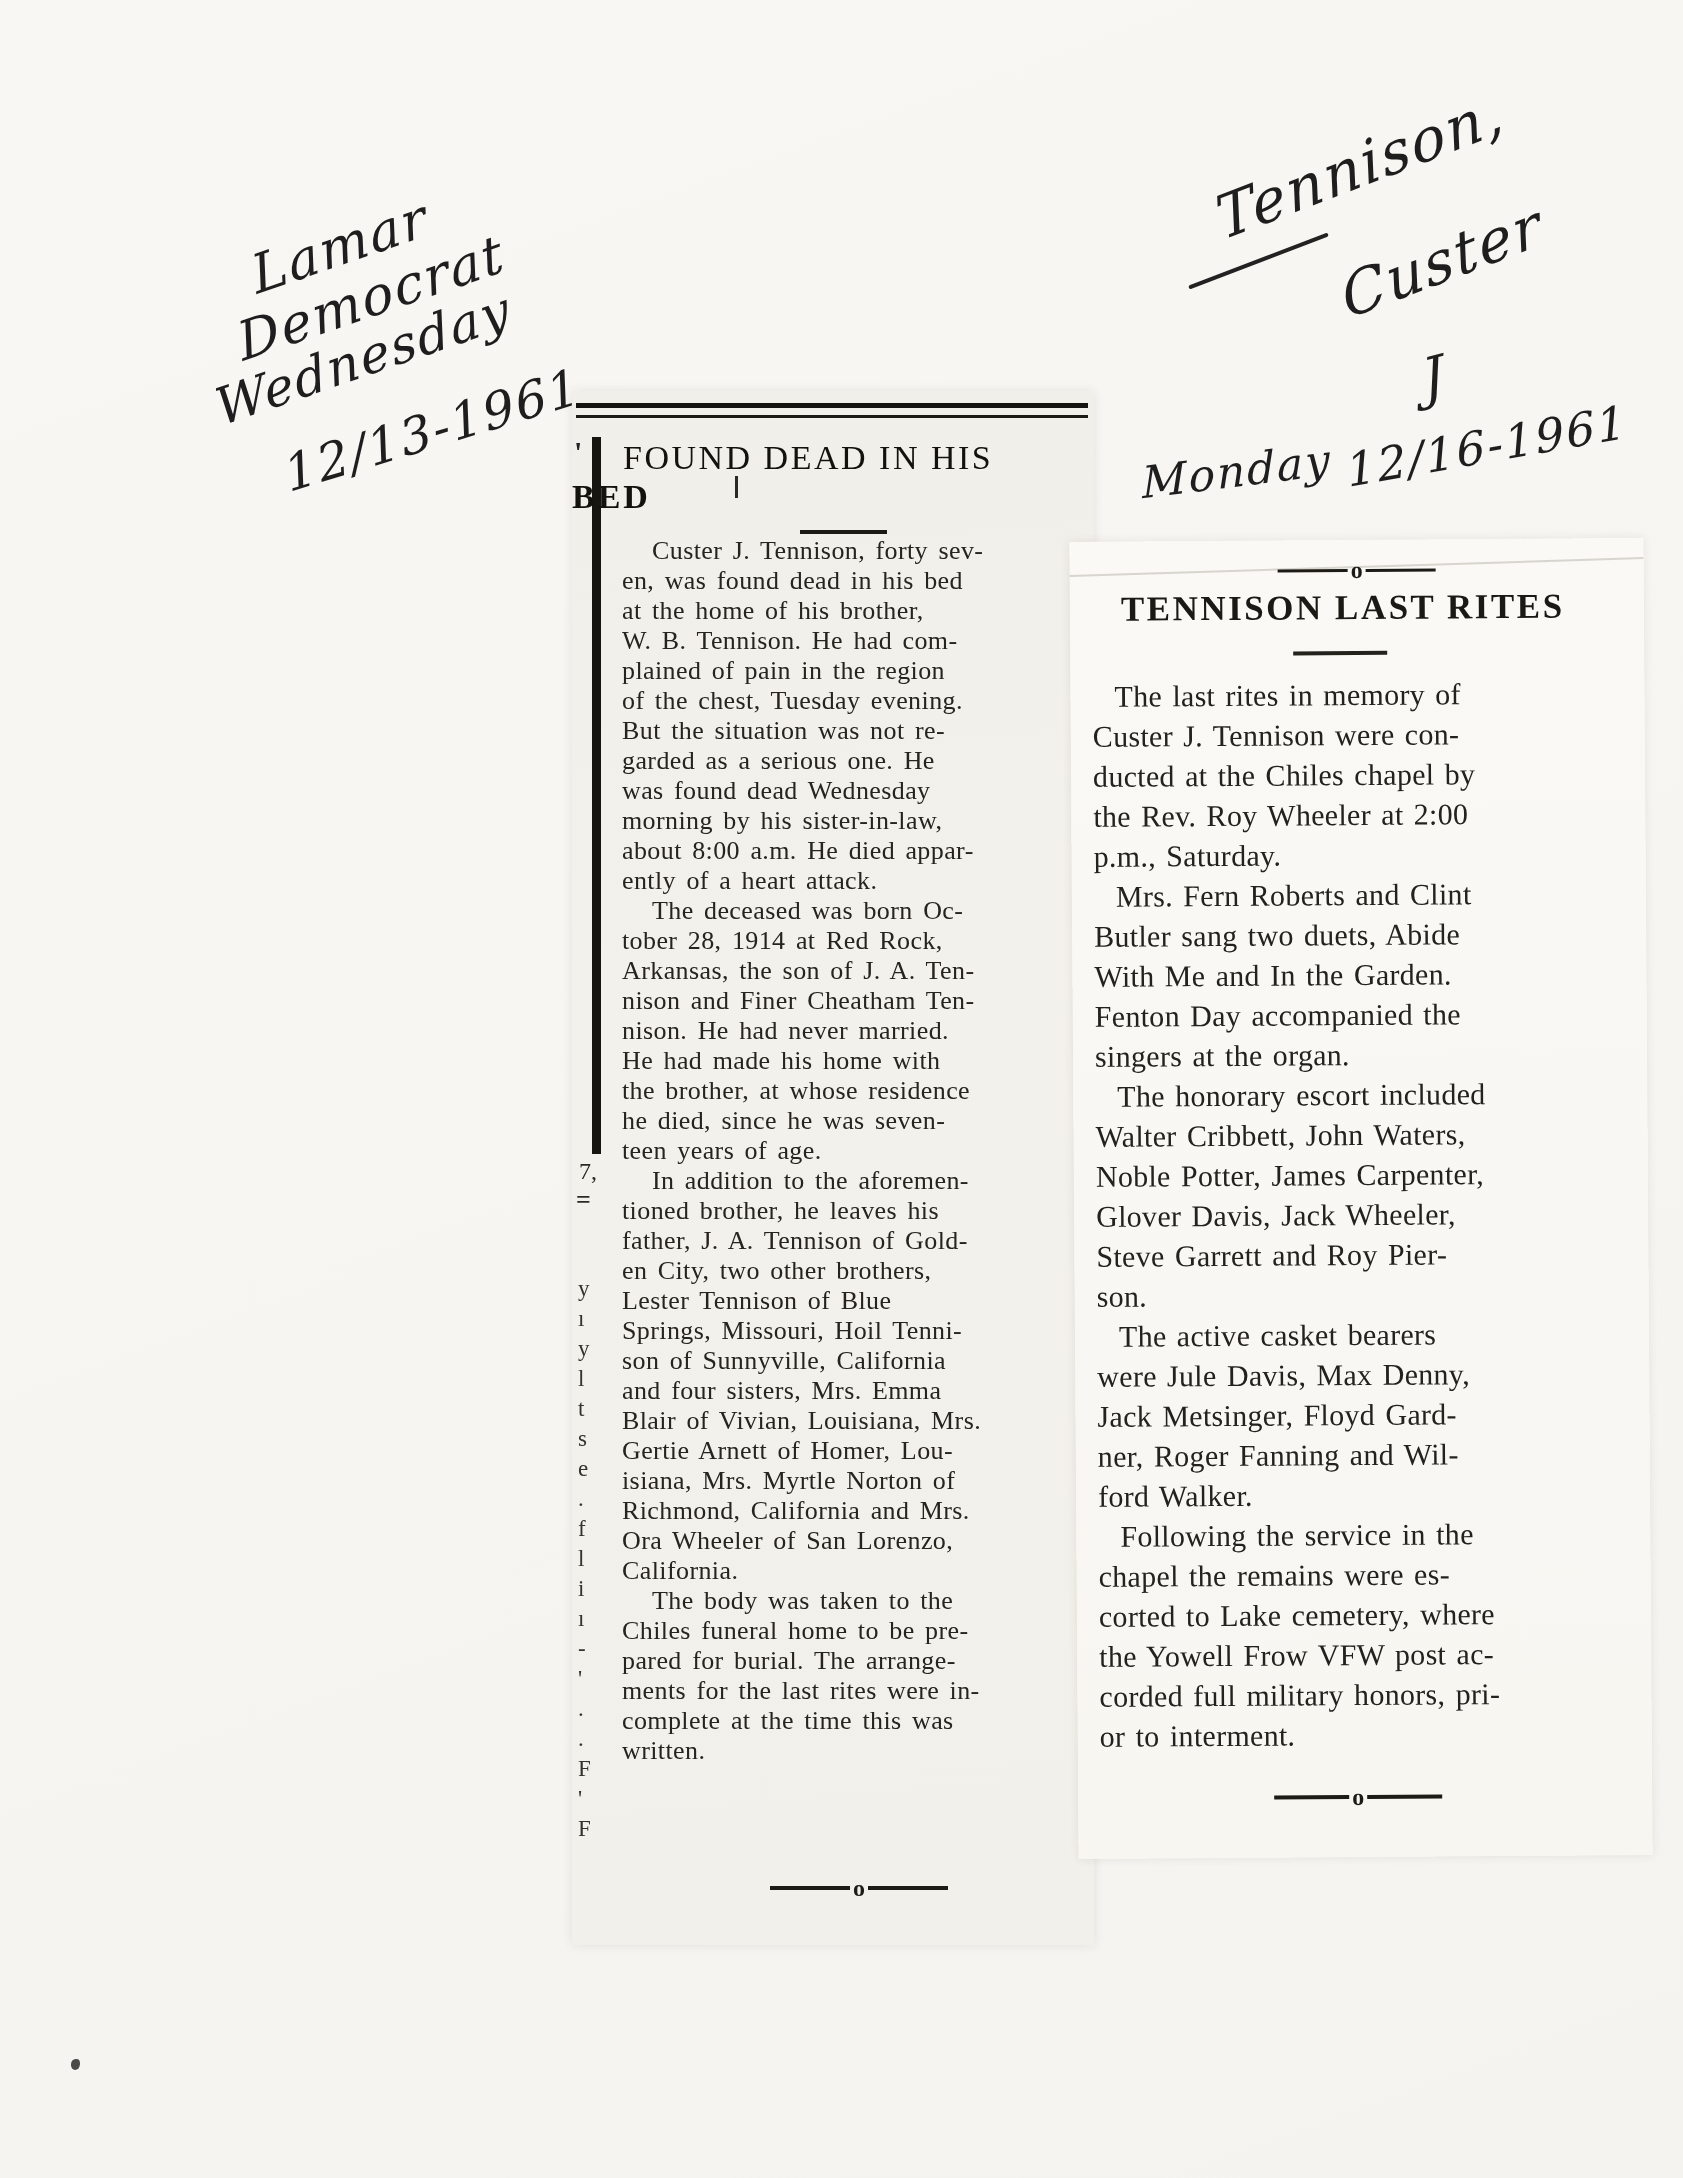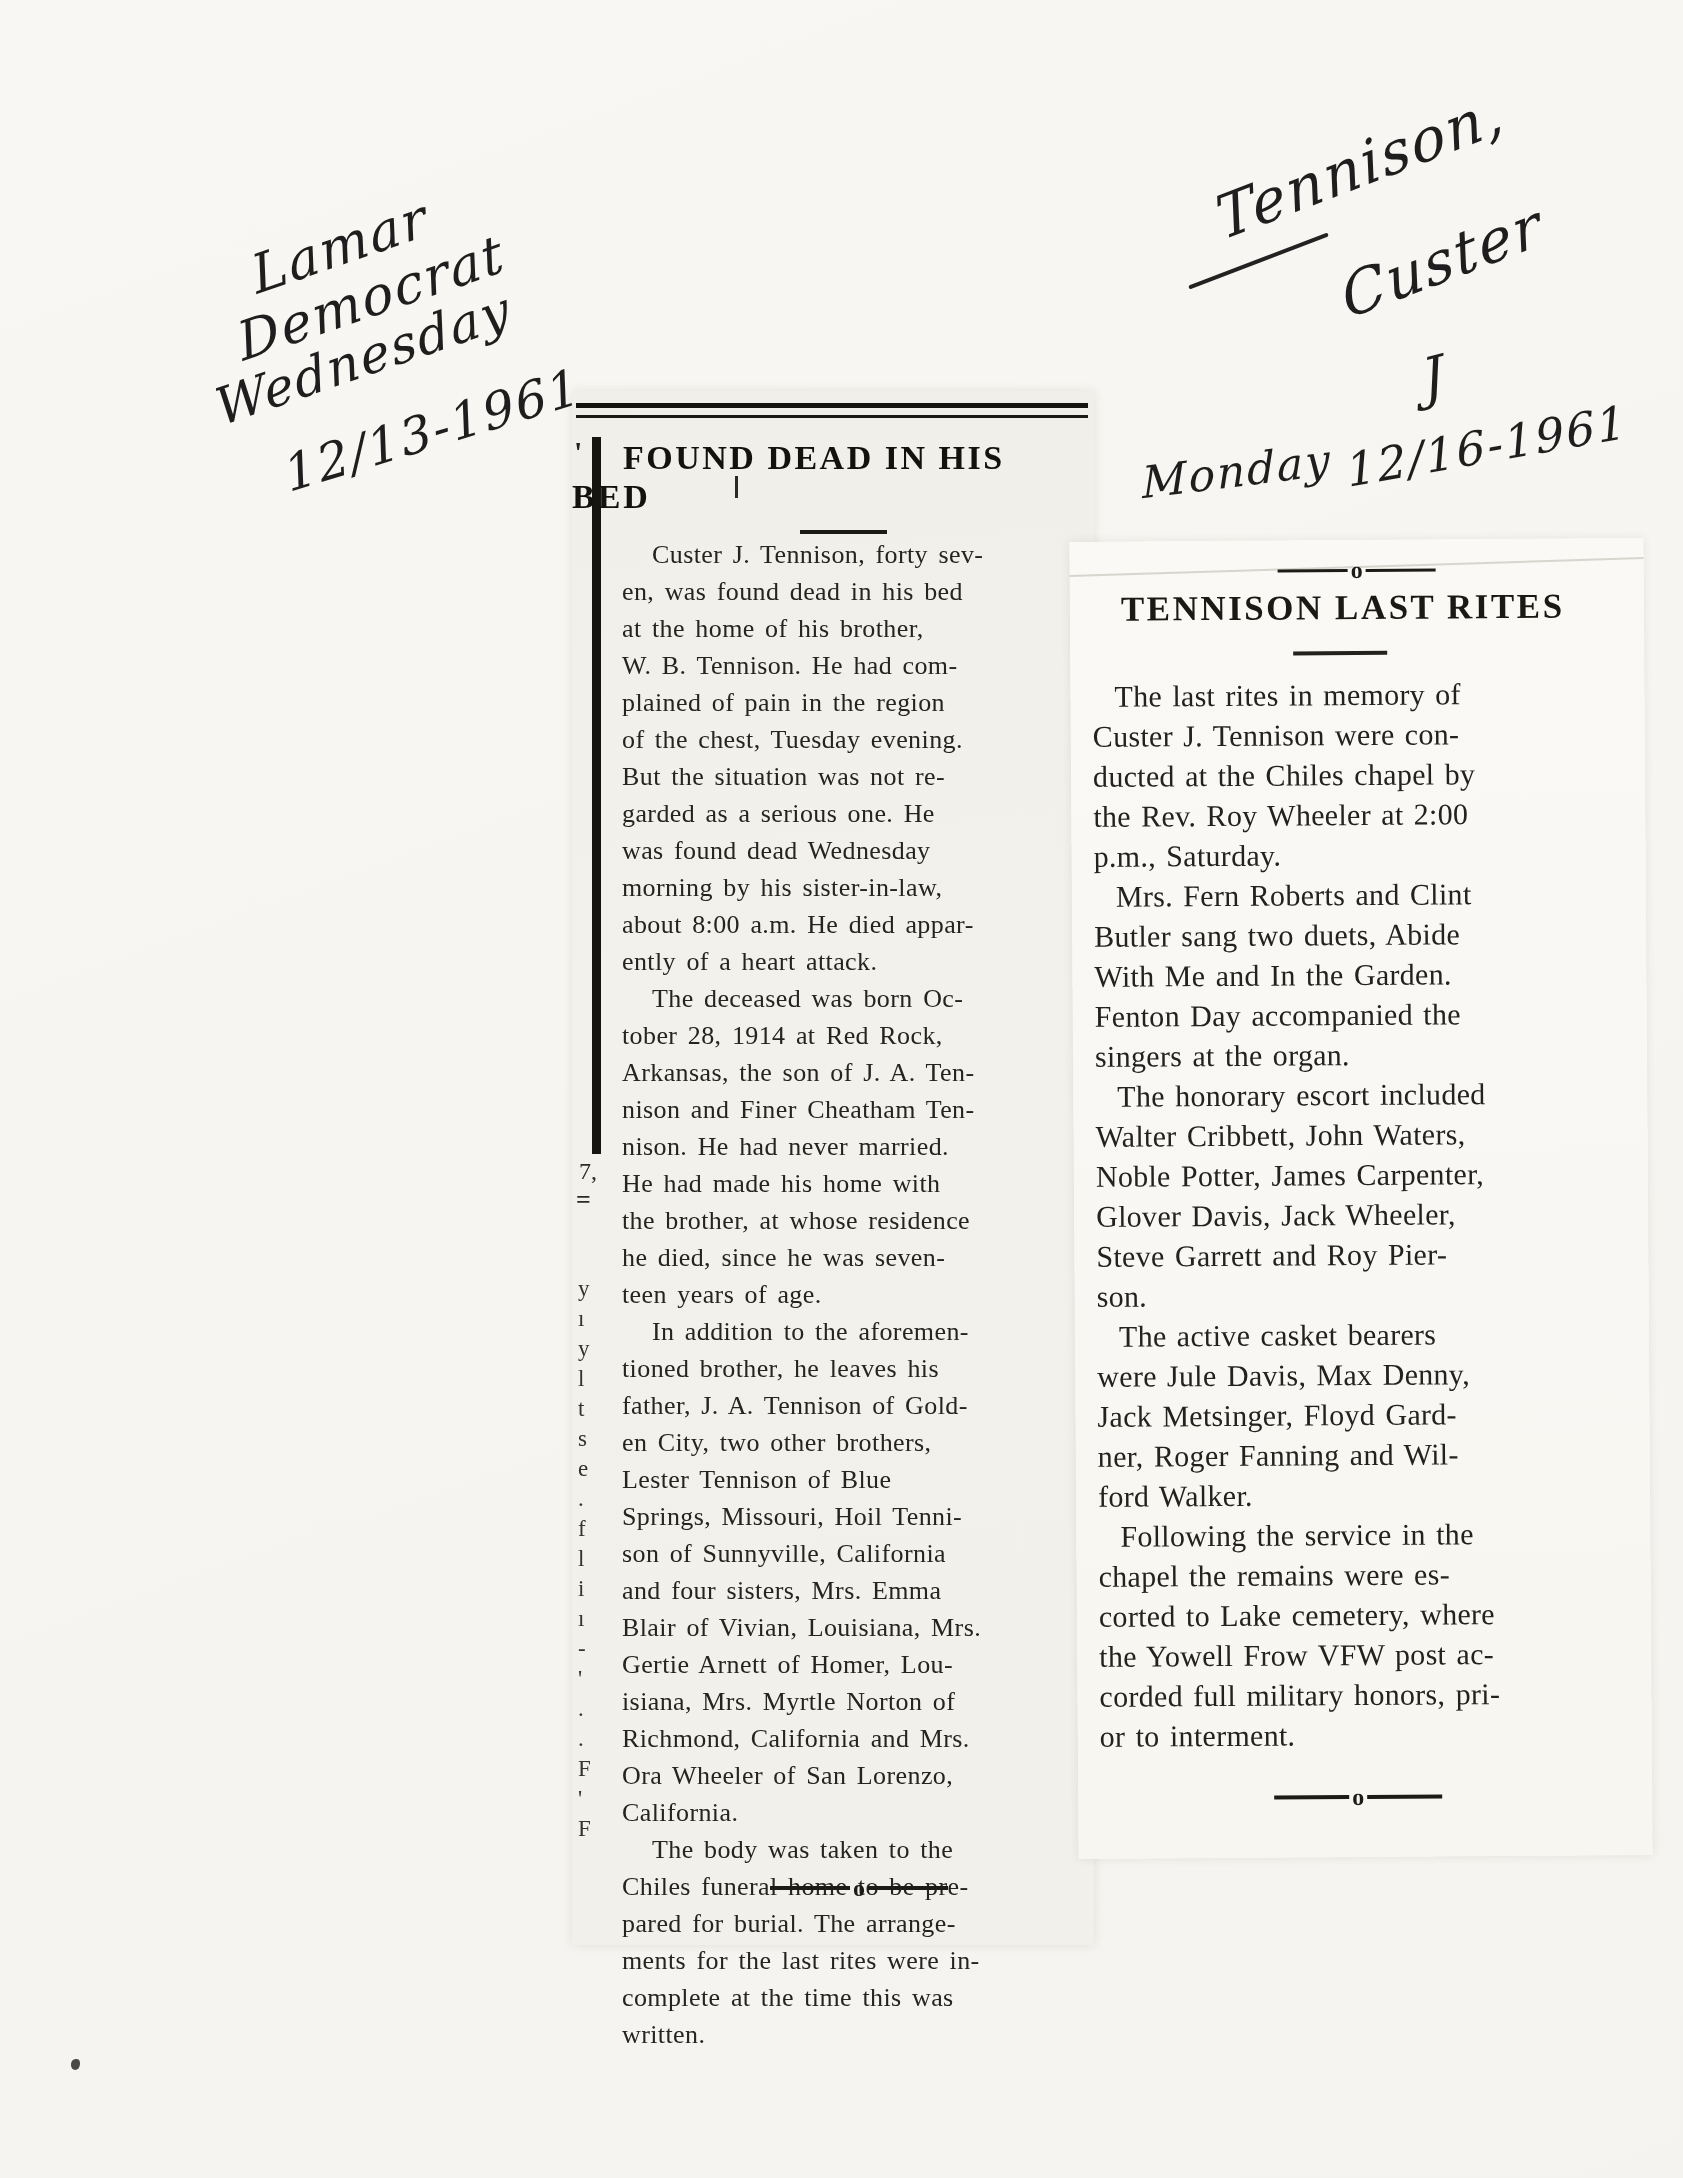--- a/index.html
+++ b/index.html
@@ -48,32 +48,32 @@
     position:absolute;left:0;top:26px;width:100%;height:2px;
     background:rgba(150,145,135,.35);transform:rotate(-1.4deg);
   }
   
   .rule-a{position:absolute;left:4px;top:12px;width:512px;height:5px;background:#15130f;}
   .rule-b{position:absolute;left:4px;top:24px;width:512px;height:3px;background:#1c1a16;}
   .vbar{position:absolute;left:20px;top:46px;width:9px;height:717px;background:#17150f;}
   .quote-mark{position:absolute;left:2px;top:44px;font-size:30px;font-weight:bold;color:#222;}
   .head1{
     position:absolute;left:51px;top:48px;width:455px;
-    font-size:34px;font-weight:bold;letter-spacing:2.5px;color:#14120d;
+    font-size:34px;font-weight:normal;letter-spacing:2.5px;color:#14120d;
     font-family:"Liberation Serif",serif;
   }
   .head2{
     position:absolute;left:0;top:87px;width:487px;
     font-size:34px;font-weight:bold;letter-spacing:3px;color:#14120d;
   }
   .head-tick{position:absolute;left:163px;top:85px;width:3px;height:22px;background:#2a2a26;}
   .short-div{position:absolute;left:228px;top:139px;width:87px;height:4px;background:#1c1a14;}
   .body-l{
     position:absolute;left:50px;top:145px;width:457px;
-    font-size:26px;line-height:37px;color:#262420;
+    font-size:26px;line-height:30px;color:#262420;
     word-spacing:3.5px;letter-spacing:0.4px;
   }
   .para{white-space:pre-line;text-indent:30px;margin:0;padding:0;}
   .margin-chars{
     position:absolute;left:6px;top:883px;
     font-size:23px;line-height:30px;color:#35332e;white-space:pre-line;
   }
   .stray-7{position:absolute;left:7px;top:767px;font-size:24px;color:#2c2a26;}
   .stray-eq{position:absolute;left:4px;top:794px;font-size:26px;font-weight:bold;color:#2c2a26;}
   

